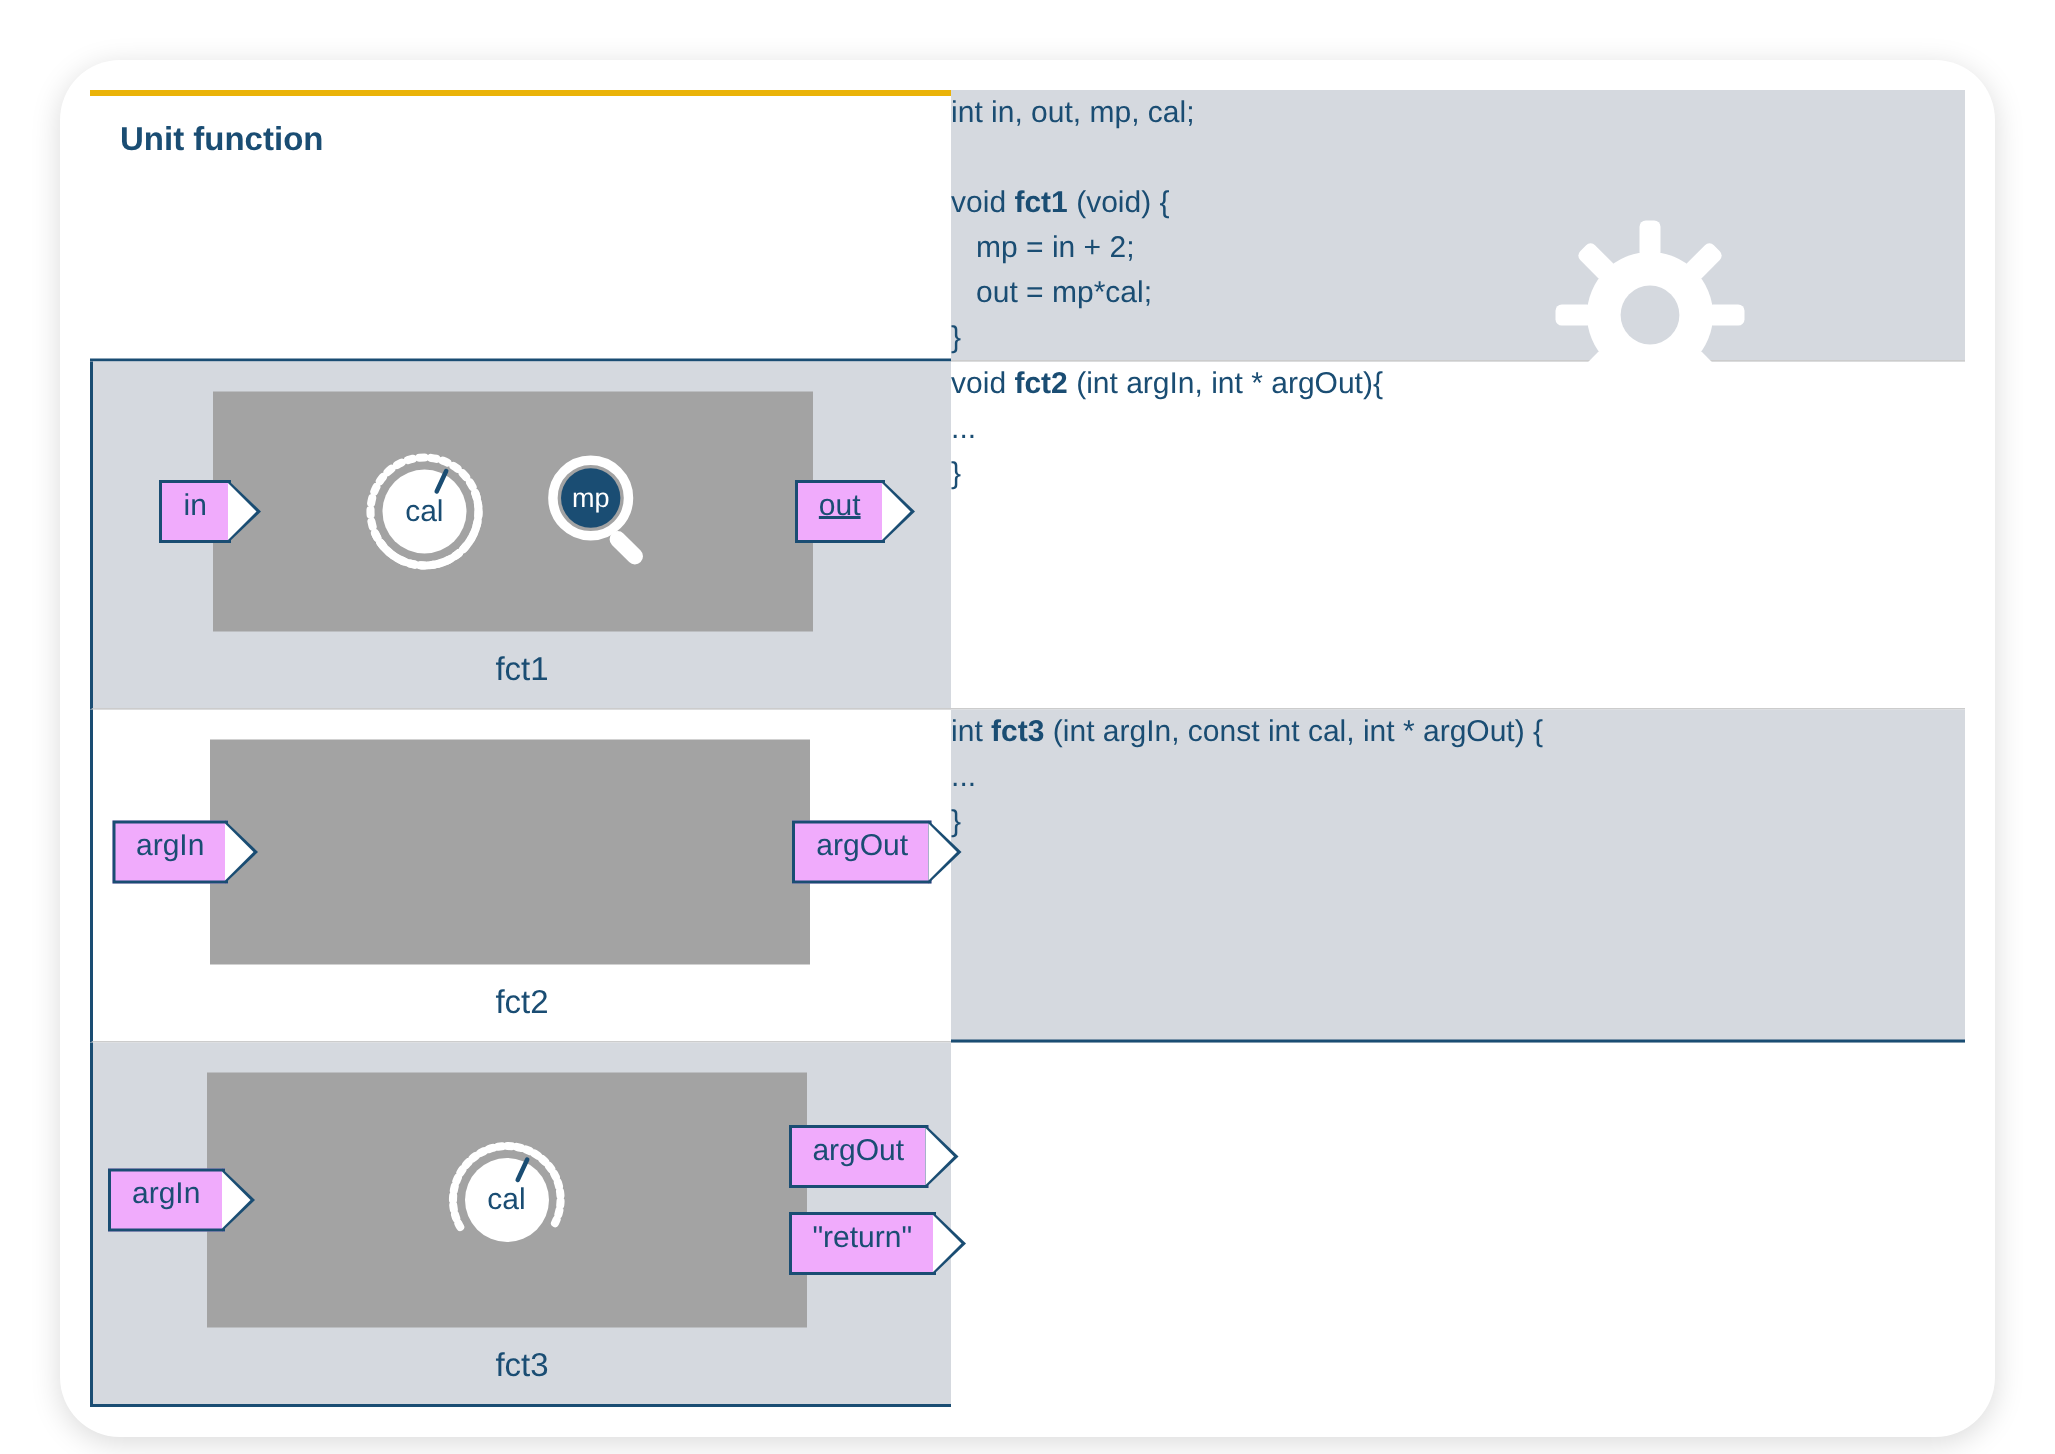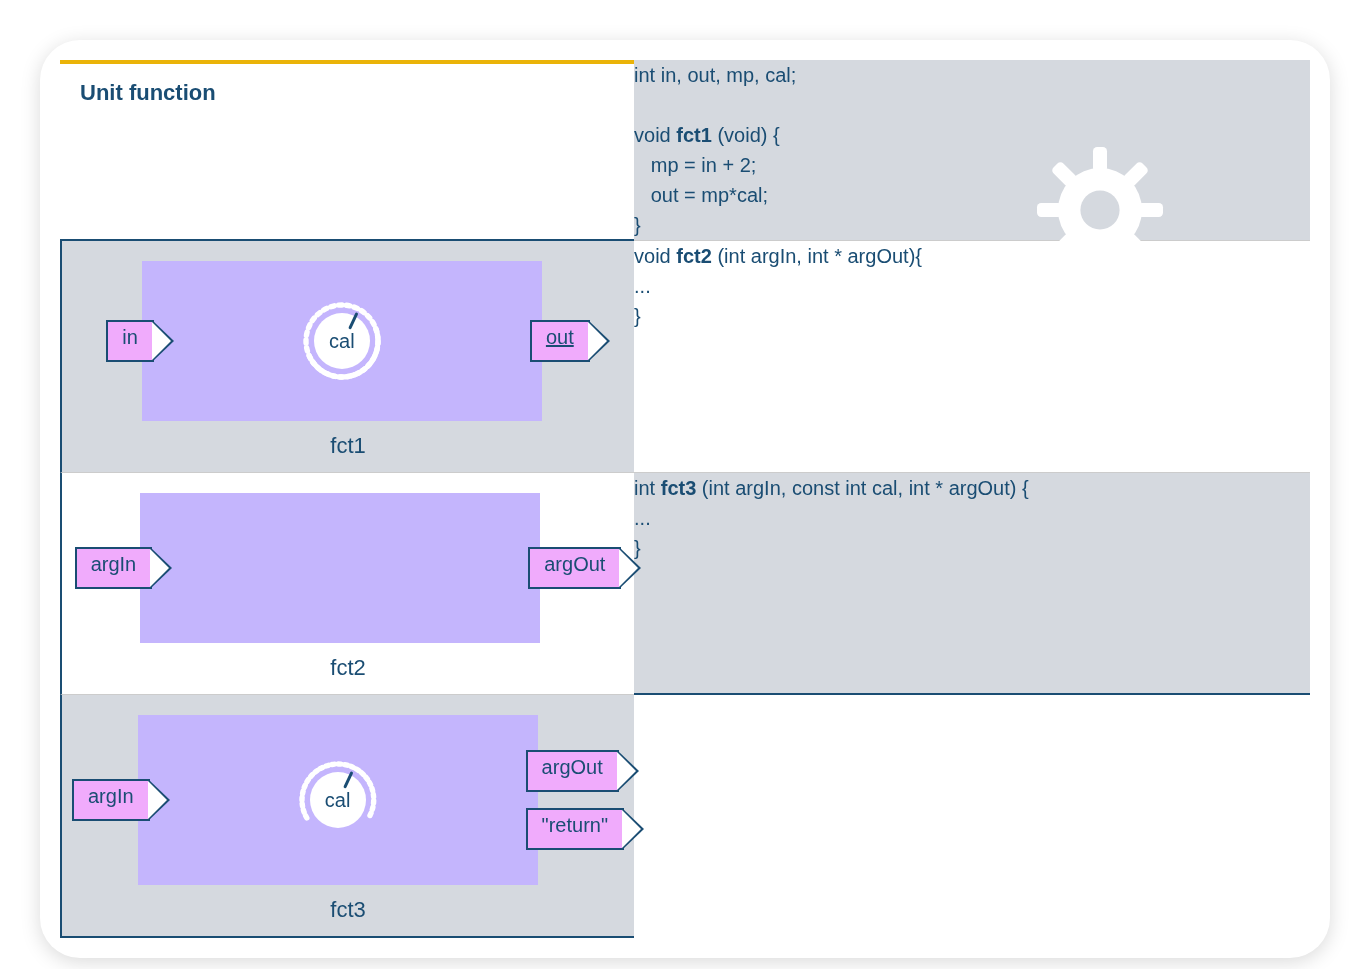--- a/index.html
+++ b/index.html
@@ -62,21 +62,21 @@
     opacity: 1;
   }
 
   .arch-wrap {
     display: flex;
     align-items: center;
     justify-content: center;
     width: 100%;
   }
   .block {
-    background: #c4b5fd;
+    background: #a3a3a3;
     position: relative;
     display: flex;
     align-items: center;
     justify-content: center;
     gap: 28px;
   }
   .block-label {
     font-size: 22px;
     color: #1a4d73;
     margin-top: 8px;
@@ -226,20 +226,28 @@
         <div class="block" style="width:400px;height:160px;">
           <div class="dial">
             <svg class="ring" viewBox="0 0 100 100">
               <circle cx="50" cy="50" r="40" fill="none" stroke="#fff" stroke-width="6" stroke-dasharray="3 4" stroke-linecap="round" stroke-dashoffset="0" pathLength="200" stroke-opacity="1"></circle>
               <path d="M 50 50 m -40 0 a 40 40 0 1 1 80 0" fill="none" stroke="#fff" stroke-width="6" stroke-dasharray="3 4" stroke-linecap="round" transform="rotate(-200 50 50)"></path>
             </svg>
             <div class="knob">
                 <span>cal</span>
               </div>
           </div>
+          <div class="mag">
+            <svg viewBox="0 0 100 100">
+              <circle cx="42" cy="40" r="28" fill="none" stroke="#fff" stroke-width="7"></circle>
+              <circle cx="42" cy="40" r="22" fill="#1a4d73"></circle>
+              <text x="42" y="47" text-anchor="middle" fill="#fff" font-size="20" font-family="Arial">mp</text>
+              <rect x="62" y="62" width="30" height="12" rx="6" fill="#fff" transform="rotate(45 62 62)"></rect>
+            </svg>
+          </div>
         </div>
         <div class="out-col" style="margin-left:-12px; z-index:2;text-decoration:underline;">
           <div class="arrow-tag out">
               <span>out</span>
             </div>
         </div>
       </div>
       <div class="block-label">fct1</div>
     </div>
 

